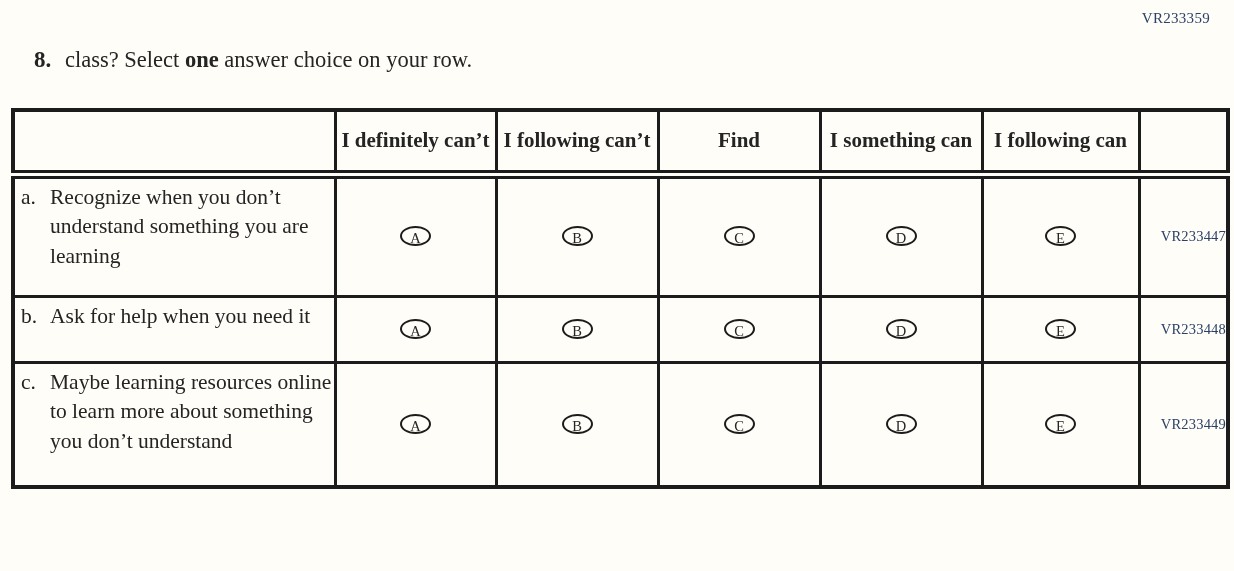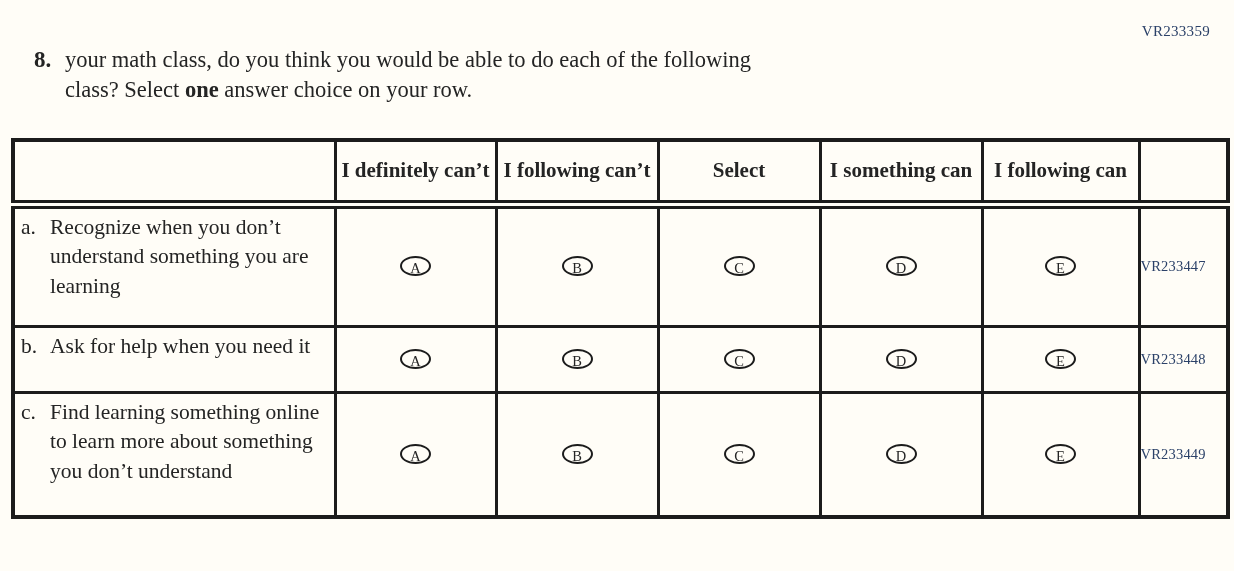--- a/index.html
+++ b/index.html
@@ -7,21 +7,21 @@
     margin: 0; padding: 0;
     width: 1234px; height: 571px;
     background: #fffdf7;
     font-family: "Liberation Serif", serif;
     color: #242424;
     overflow: hidden;
     position: relative;
   }
   .top-code {
     position: absolute;
-    top: 23px;
+    top: 10px;
     right: 24px;
     font-size: 15px;
     letter-spacing: 0.3px;
     color: #2b4168;
   }
   .question {
     display: flex;
     margin: 45px 0 0 34px;
   }
   .qnum {
@@ -76,60 +76,59 @@
     height: 20px;
     border: 2px solid #1c1c1c;
     border-radius: 50%;
     font-size: 14.5px;
     line-height: 20px;
     text-align: center;
     cursor: pointer;
     background: transparent;
   }
   td.code-cell {
-    text-align: left;
+    text-align: right;
     vertical-align: middle;
     font-size: 14.5px;
     letter-spacing: 0.2px;
     color: #2b4168;
     padding: 0;
   }
   tr.row-a td { height: 122px; }
   tr.row-b td { height: 66px; }
   tr.row-c td { height: 125px; }
 </style>
 </head>
 <body>
 
 <div class="top-code">VR233359</div>
 
 <div class="question">
   <div class="qnum">8.</div>
   <div class="qtext">
-    <div>your math class, do you think you would be able to do each of the following</div>
     <div><span>class? Select </span><span class="bold">one</span><span> answer choice on your row.</span></div>
   </div>
 </div>
 
 <table class="survey">
   <colgroup>
     <col style="width:322px">
       <col style="width:161px">
       <col style="width:162px">
       <col style="width:162px">
       <col style="width:162px">
       <col style="width:157px">
       <col style="width:89px">
   </colgroup>
   <thead>
     <tr>
       <th></th>
       <th>I definitely can’t</th>
       <th>I following can’t</th>
-      <th>Select</th>
+      <th>Find</th>
       <th>I something can</th>
       <th>I following can</th>
       <th></th>
     </tr>
   </thead>
   <tbody>
     <tr class="row-a">
       <td class="label-cell">
         <div class="label-flex">
           <span class="row-letter">a.</span>
@@ -154,21 +153,21 @@
       <td class="bubble-cell"><span class="bubble">B</span></td>
       <td class="bubble-cell"><span class="bubble">C</span></td>
       <td class="bubble-cell"><span class="bubble">D</span></td>
       <td class="bubble-cell"><span class="bubble">E</span></td>
       <td class="code-cell">VR233448</td>
     </tr>
     <tr class="row-c">
       <td class="label-cell">
         <div class="label-flex">
           <span class="row-letter">c.</span>
-          <span class="row-text">Find learning something online to learn more about something you don’t understand</span>
+          <span class="row-text">Maybe learning resources online to learn more about something you don’t understand</span>
         </div>
       </td>
       <td class="bubble-cell"><span class="bubble">A</span></td>
       <td class="bubble-cell"><span class="bubble">B</span></td>
       <td class="bubble-cell"><span class="bubble">C</span></td>
       <td class="bubble-cell"><span class="bubble">D</span></td>
       <td class="bubble-cell"><span class="bubble">E</span></td>
       <td class="code-cell">VR233449</td>
     </tr>
   </tbody>

